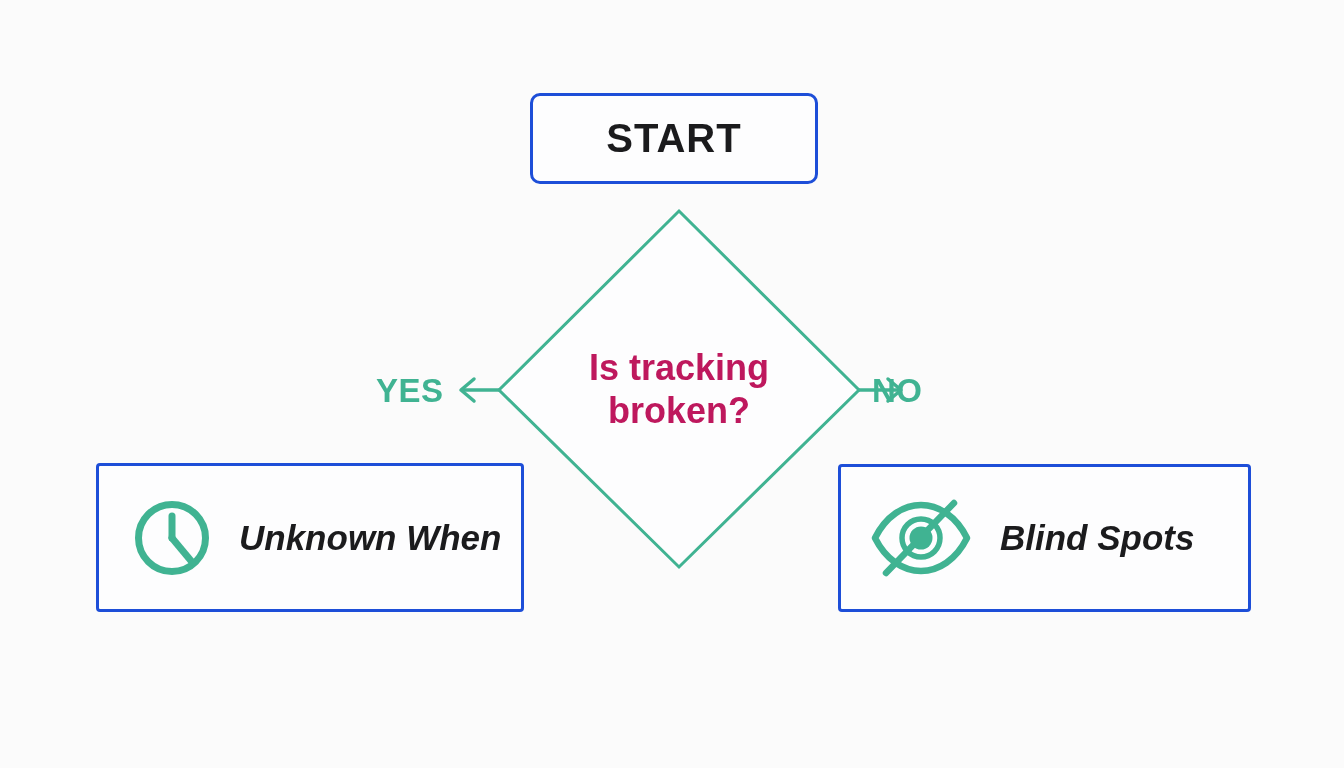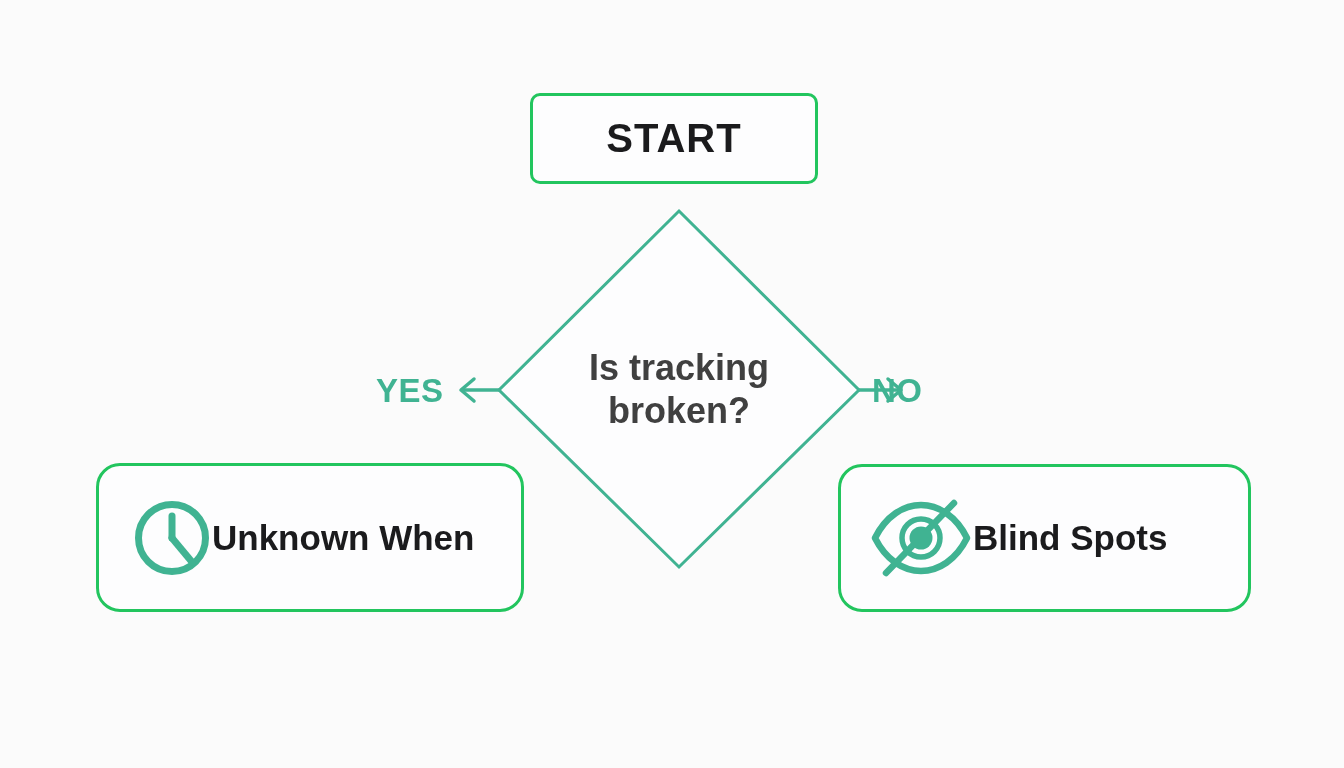--- a/index.html
+++ b/index.html
@@ -15,21 +15,21 @@
     background: #FBFBFB;
   }
   .connectors {
     position: absolute;
     left: 0; top: 0;
     width: 1344px; height: 768px;
   }
   .node {
     position: absolute;
     background: #FDFDFE;
-    border: 3px solid #22c55e;
+    border: 3px solid #1d4ed8;
     display: flex;
     align-items: center;
   }
   .start-node {
     left: 530px; top: 93px;
     width: 288px; height: 91px;
     border-radius: 10px;
     justify-content: center;
   }
   .start-label {
@@ -39,34 +39,36 @@
     color: #1B1B1D;
   }
   .decision-label {
     position: absolute;
     left: 529px; top: 346px;
     width: 300px;
     text-align: center;
     font-size: 36px;
     line-height: 43px;
     font-weight: 700;
-    color: #404040;
+    color: #be185d;
   }
   .decision-label span { display: block; }
   .branch-label {
     position: absolute;
     font-size: 33px;
     font-weight: 700;
     color: #40B392;
     letter-spacing: 0.5px;
   }
   .yes-label { left: 376px; top: 372px; }
   .no-label  { left: 872px; top: 372px; }
   .result-node {
-    border-radius: 24px;
+    border-radius: 4px;
+    gap: 27px;
+    font-style: italic;
   }
   .result-node-left {
     left: 96px; top: 463px;
     width: 428px; height: 149px;
     padding-left: 33px;
   }
   .result-node-right {
     left: 838px; top: 464px;
     width: 413px; height: 148px;
     padding-left: 28px;

